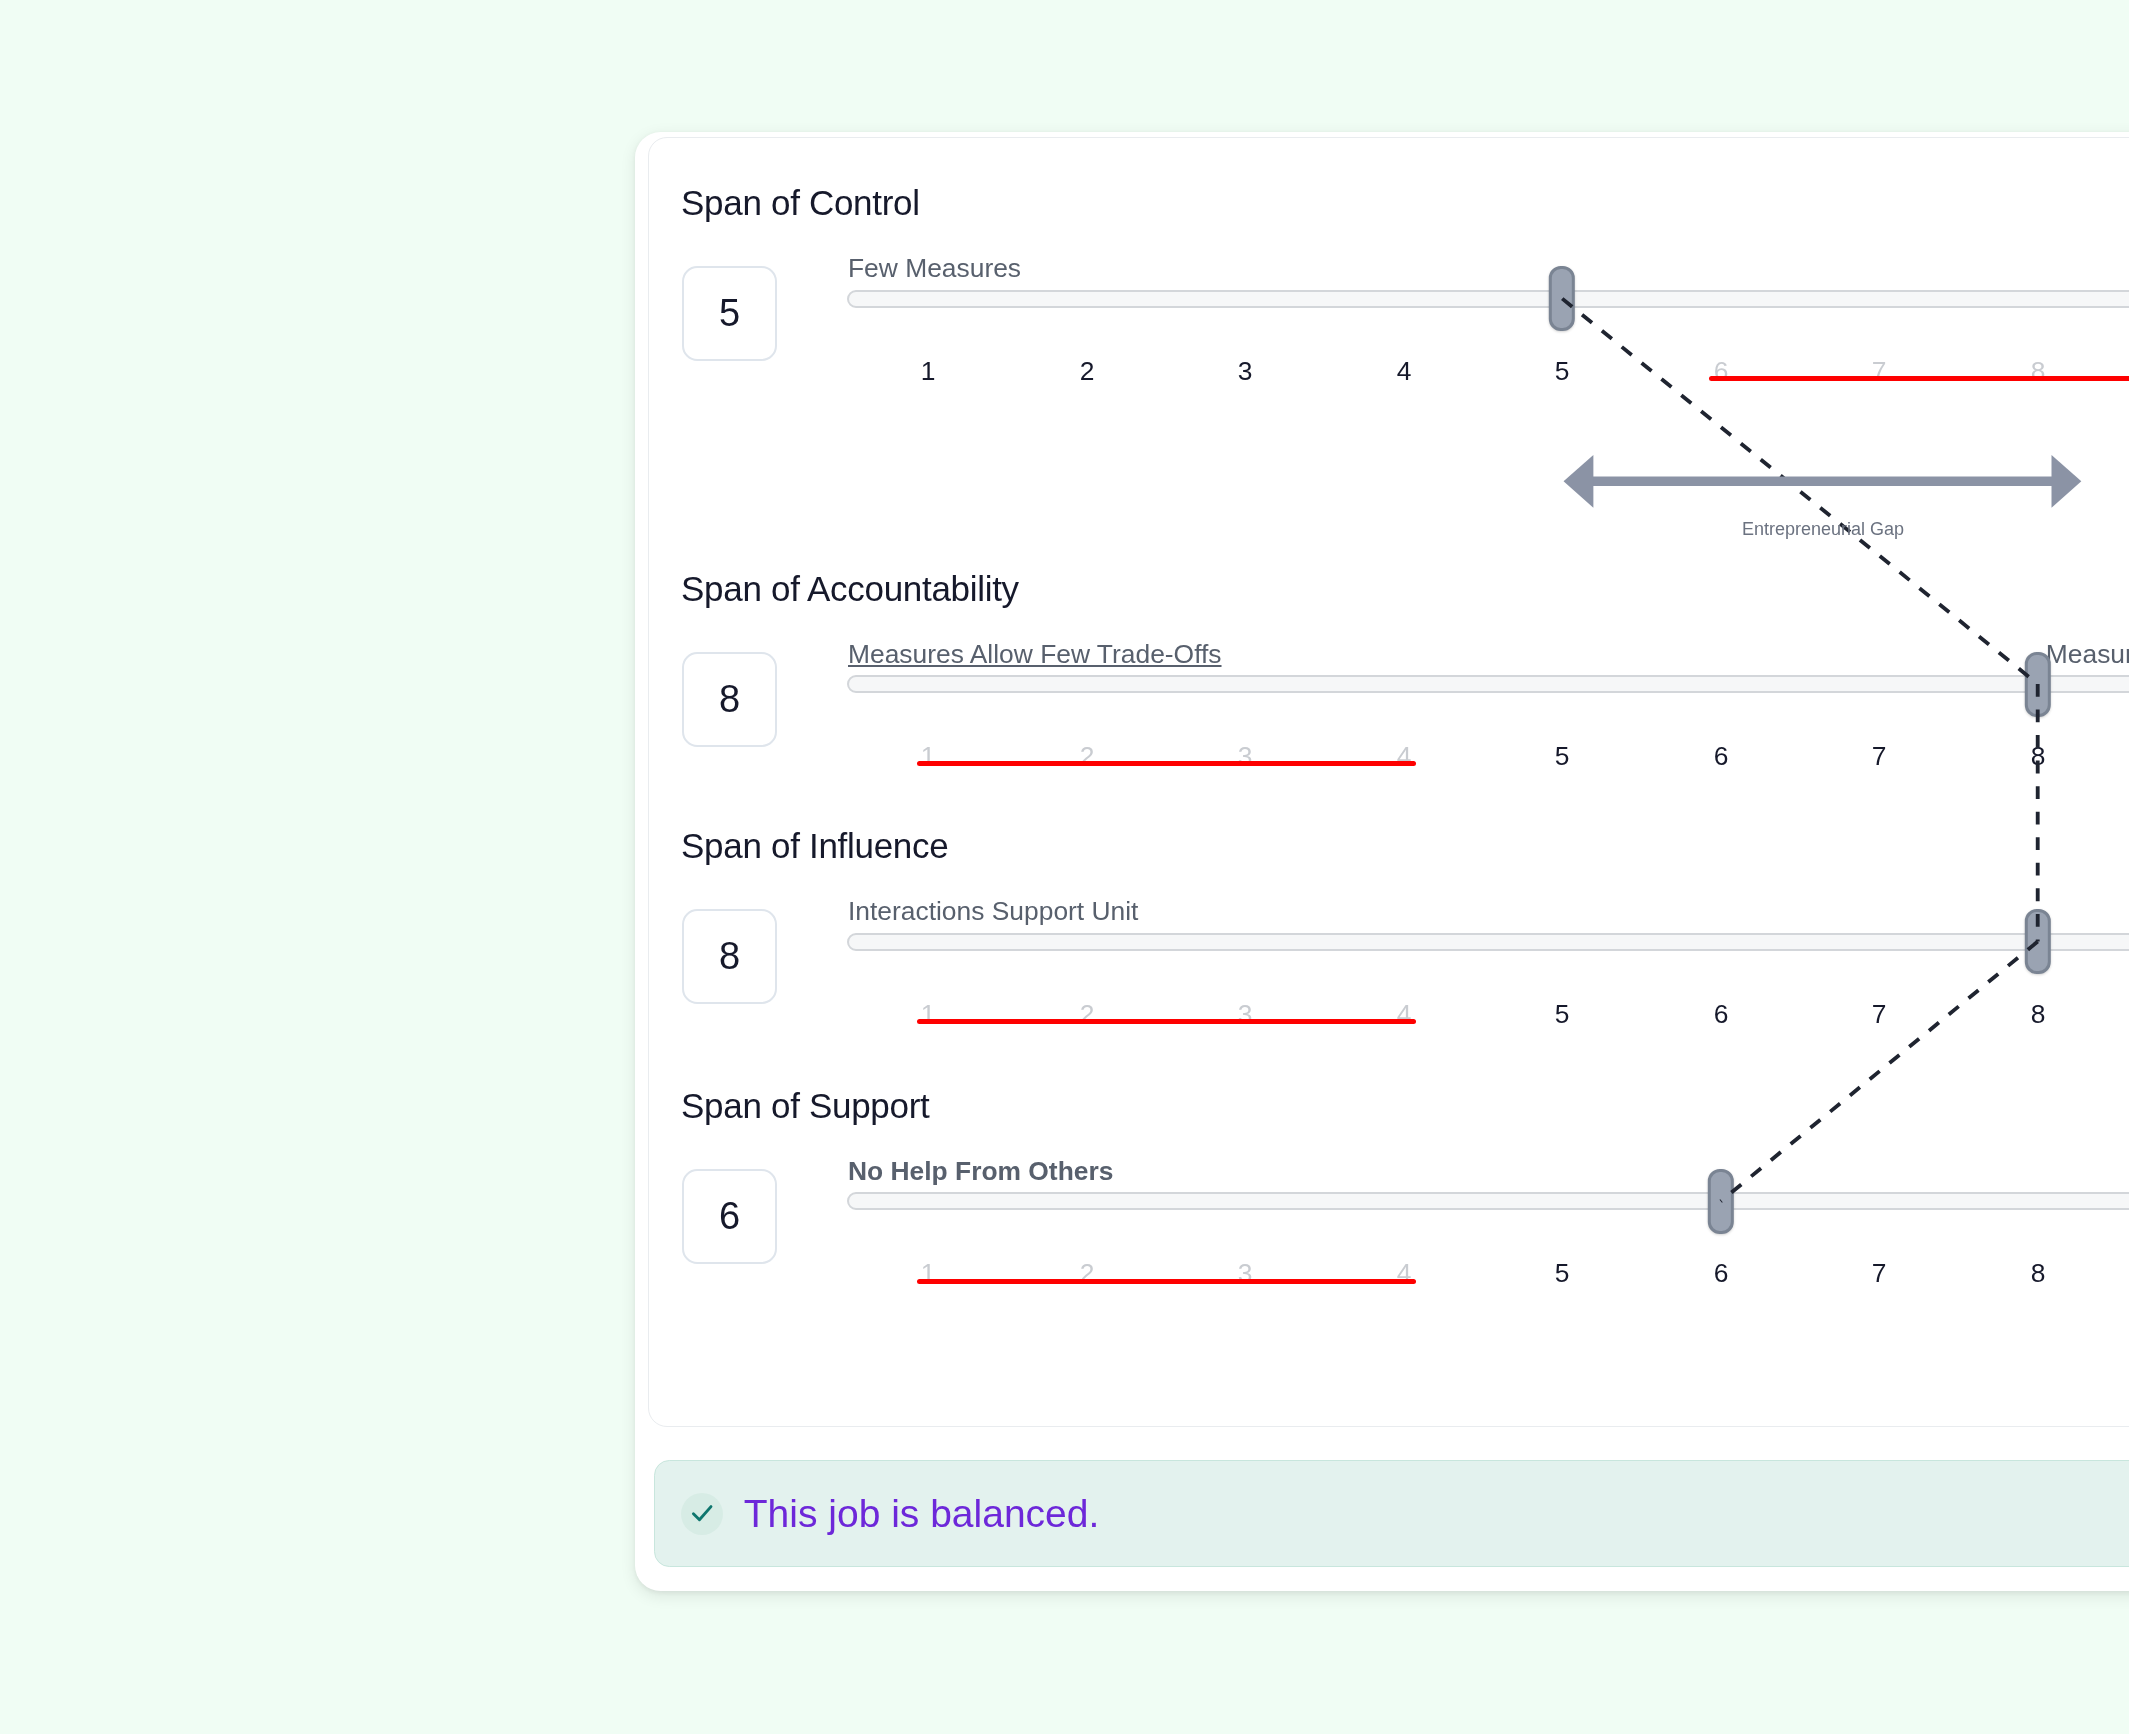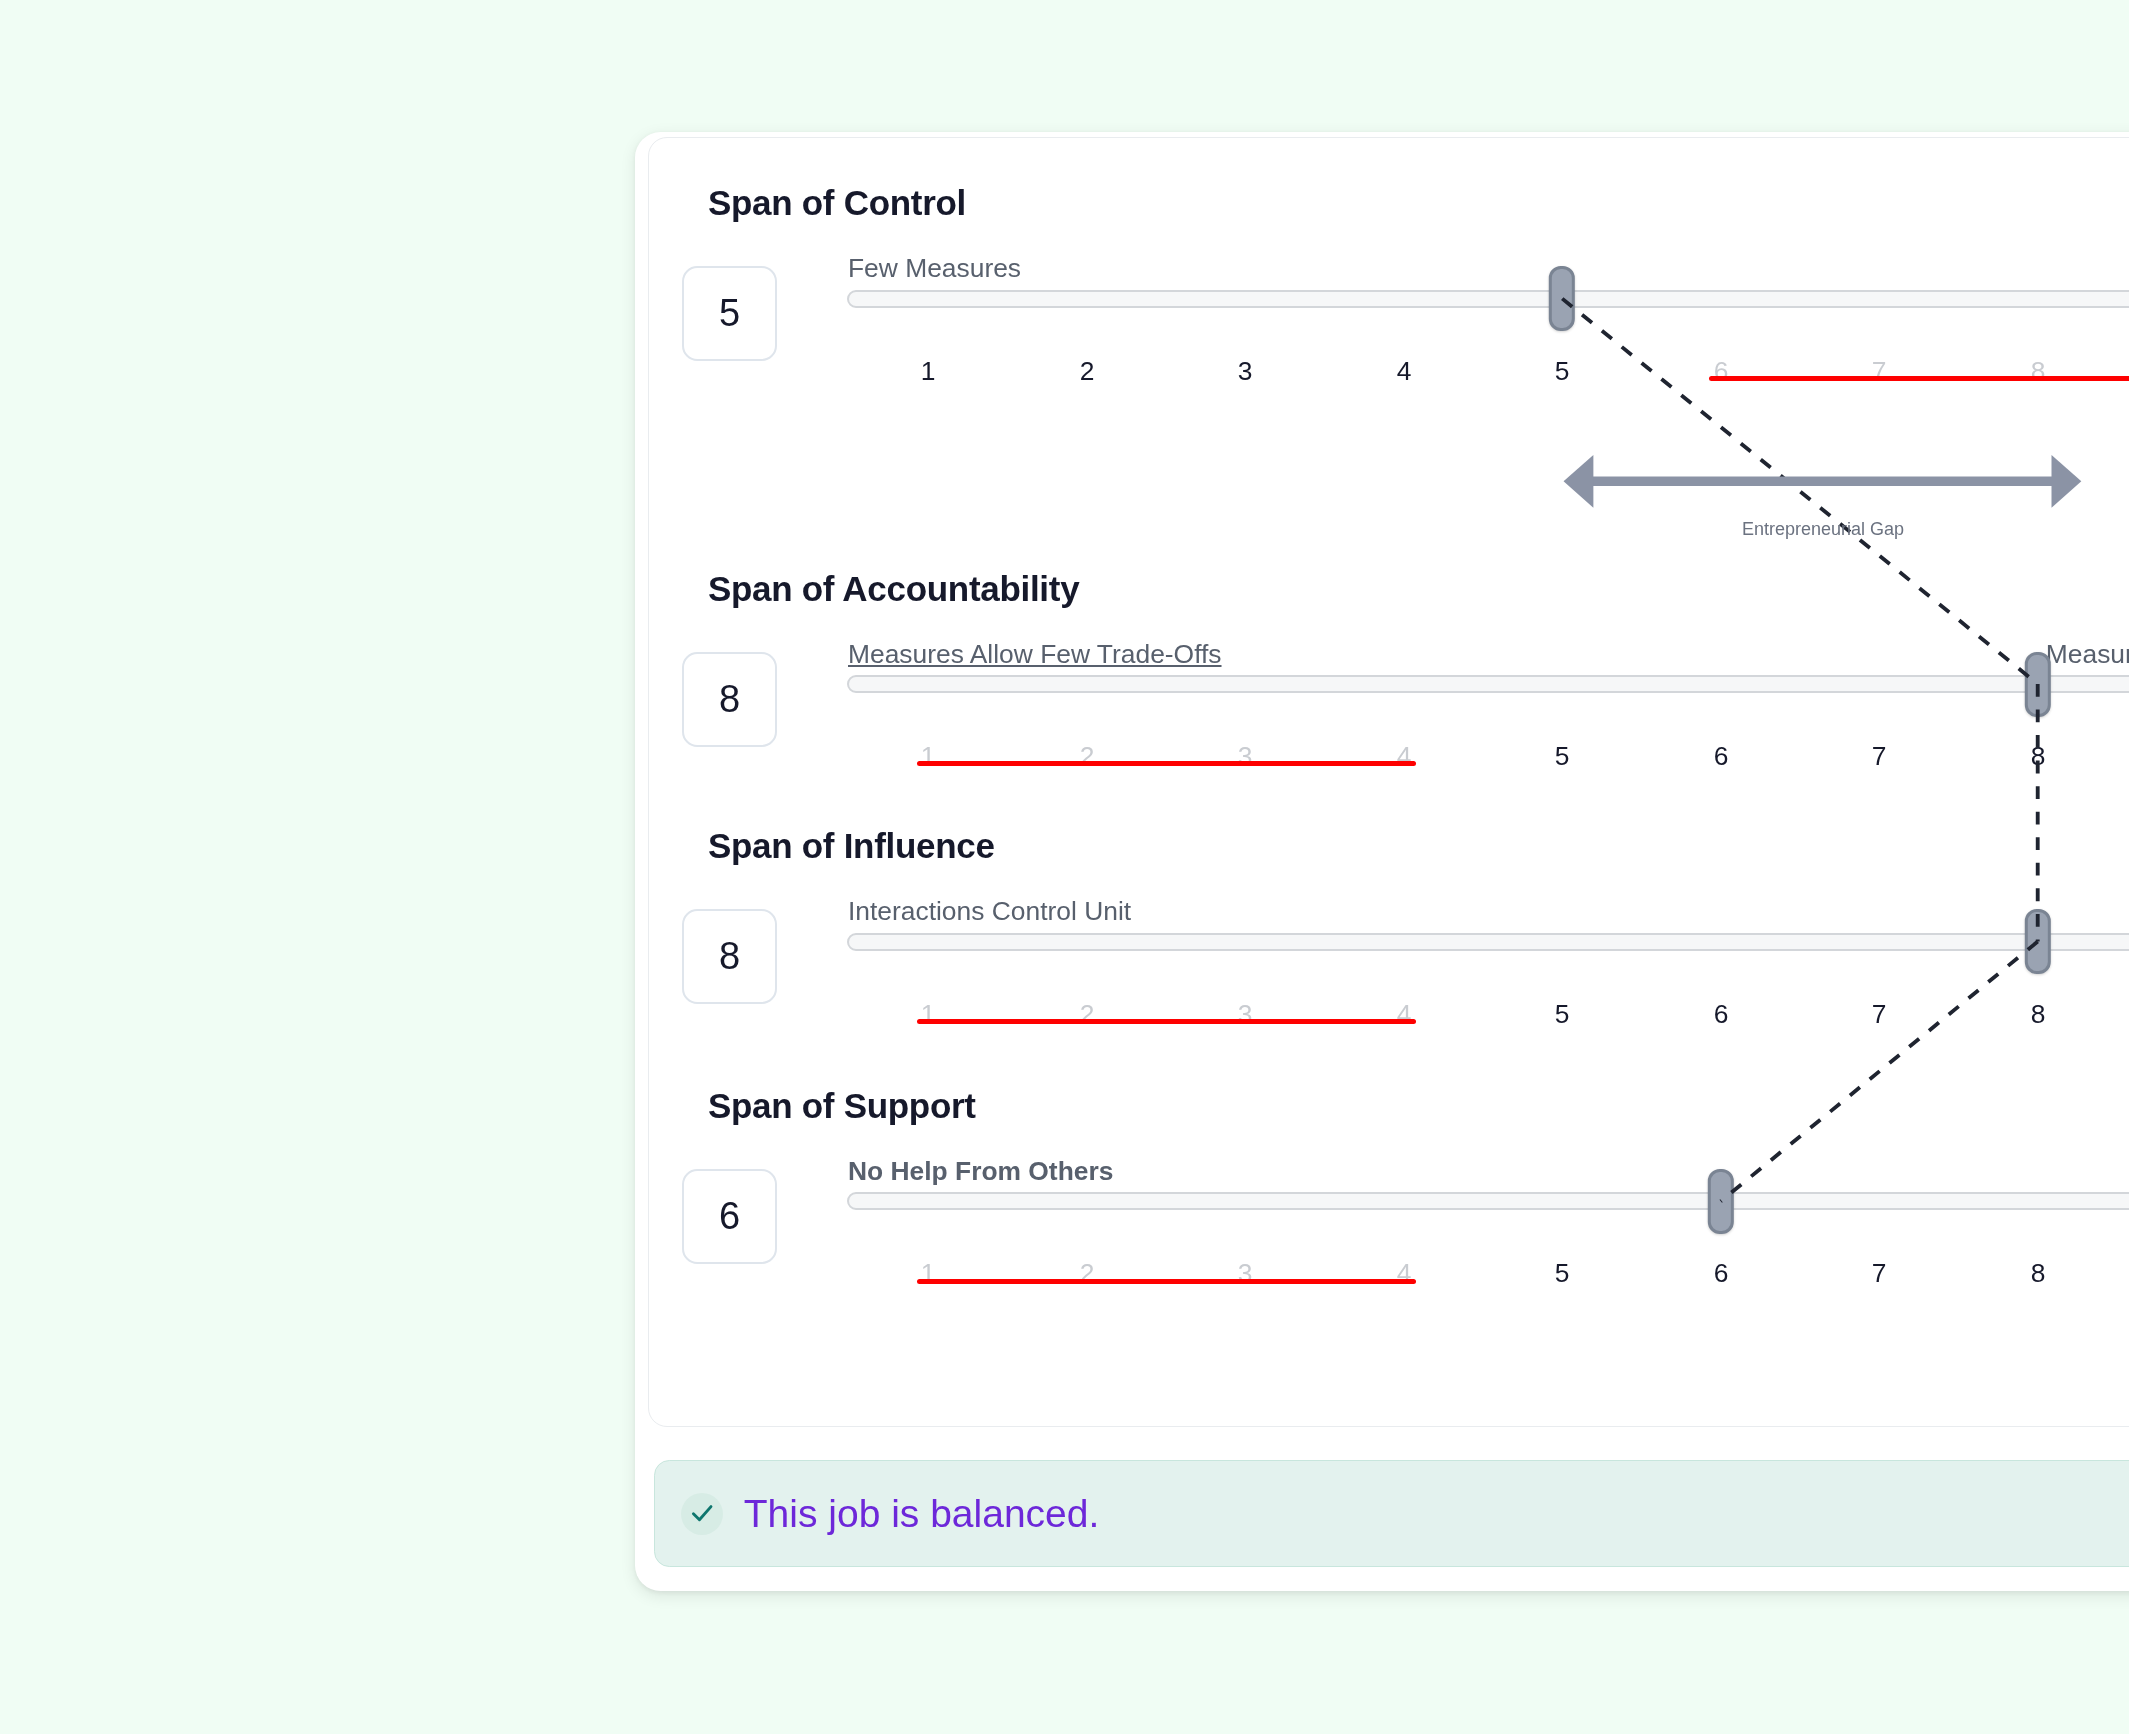--- a/index.html
+++ b/index.html
@@ -29,25 +29,24 @@
     background: #ffffff;
     border: 1.7px solid #e9ecef;
     border-radius: 19px;
   }
 
   
   .section { position: absolute; left: 0; top: 0; width: 100%; }
   .section-title {
     position: absolute;
     font-size: 35px;
-    font-weight: 700;
+    font-weight: 400;
     color: #16192b;
     letter-spacing: -0.3px;
     white-space: nowrap;
-    margin-left: 27px;
   }
 
   
   .value-box {
     position: absolute;
     width: 95px; height: 95px;
     border: 2.1px solid #dfe5ec;
     border-radius: 15.3px;
     background: #ffffff;
     display: flex;
@@ -179,21 +178,21 @@
         <div class="tick dim" style="left: 1404px; top: 741px;">4</div>
         <div class="tick" style="left: 1562px; top: 741px;">5</div>
         <div class="tick" style="left: 1721px; top: 741px;">6</div>
         <div class="tick" style="left: 1879px; top: 741px;">7</div>
         <div class="tick" style="left: 2038px; top: 741px;">8</div>
         <div class="strike" style="left: 917px; width: 499px; top: 761px;"></div>
       </div>
       <div class="section">
         <div class="section-title" style="left: 681px; top: 826px;">Span of Influence</div>
         <div class="value-box" style="left: 682px; top: 909px;">8</div>
-        <div class="end-label" style="left: 848px; top: 896px; position: absolute;">Interactions Control Unit</div>
+        <div class="end-label" style="left: 848px; top: 896px; position: absolute;">Interactions Support Unit</div>
         <div class="end-label" style="position: absolute; left: 0px; width: 2434px; text-align: right; top: 896px;">Interaction Across Units</div>
         <div class="track" style="left: 847px; top: 933px; width: 1586px;"></div>
         <div class="thumb" style="left: 2038px; top: 909px;"></div>
         <div class="tick dim" style="left: 928px; top: 999px;">1</div>
         <div class="tick dim" style="left: 1087px; top: 999px;">2</div>
         <div class="tick dim" style="left: 1245px; top: 999px;">3</div>
         <div class="tick dim" style="left: 1404px; top: 999px;">4</div>
         <div class="tick" style="left: 1562px; top: 999px;">5</div>
         <div class="tick" style="left: 1721px; top: 999px;">6</div>
         <div class="tick" style="left: 1879px; top: 999px;">7</div>

